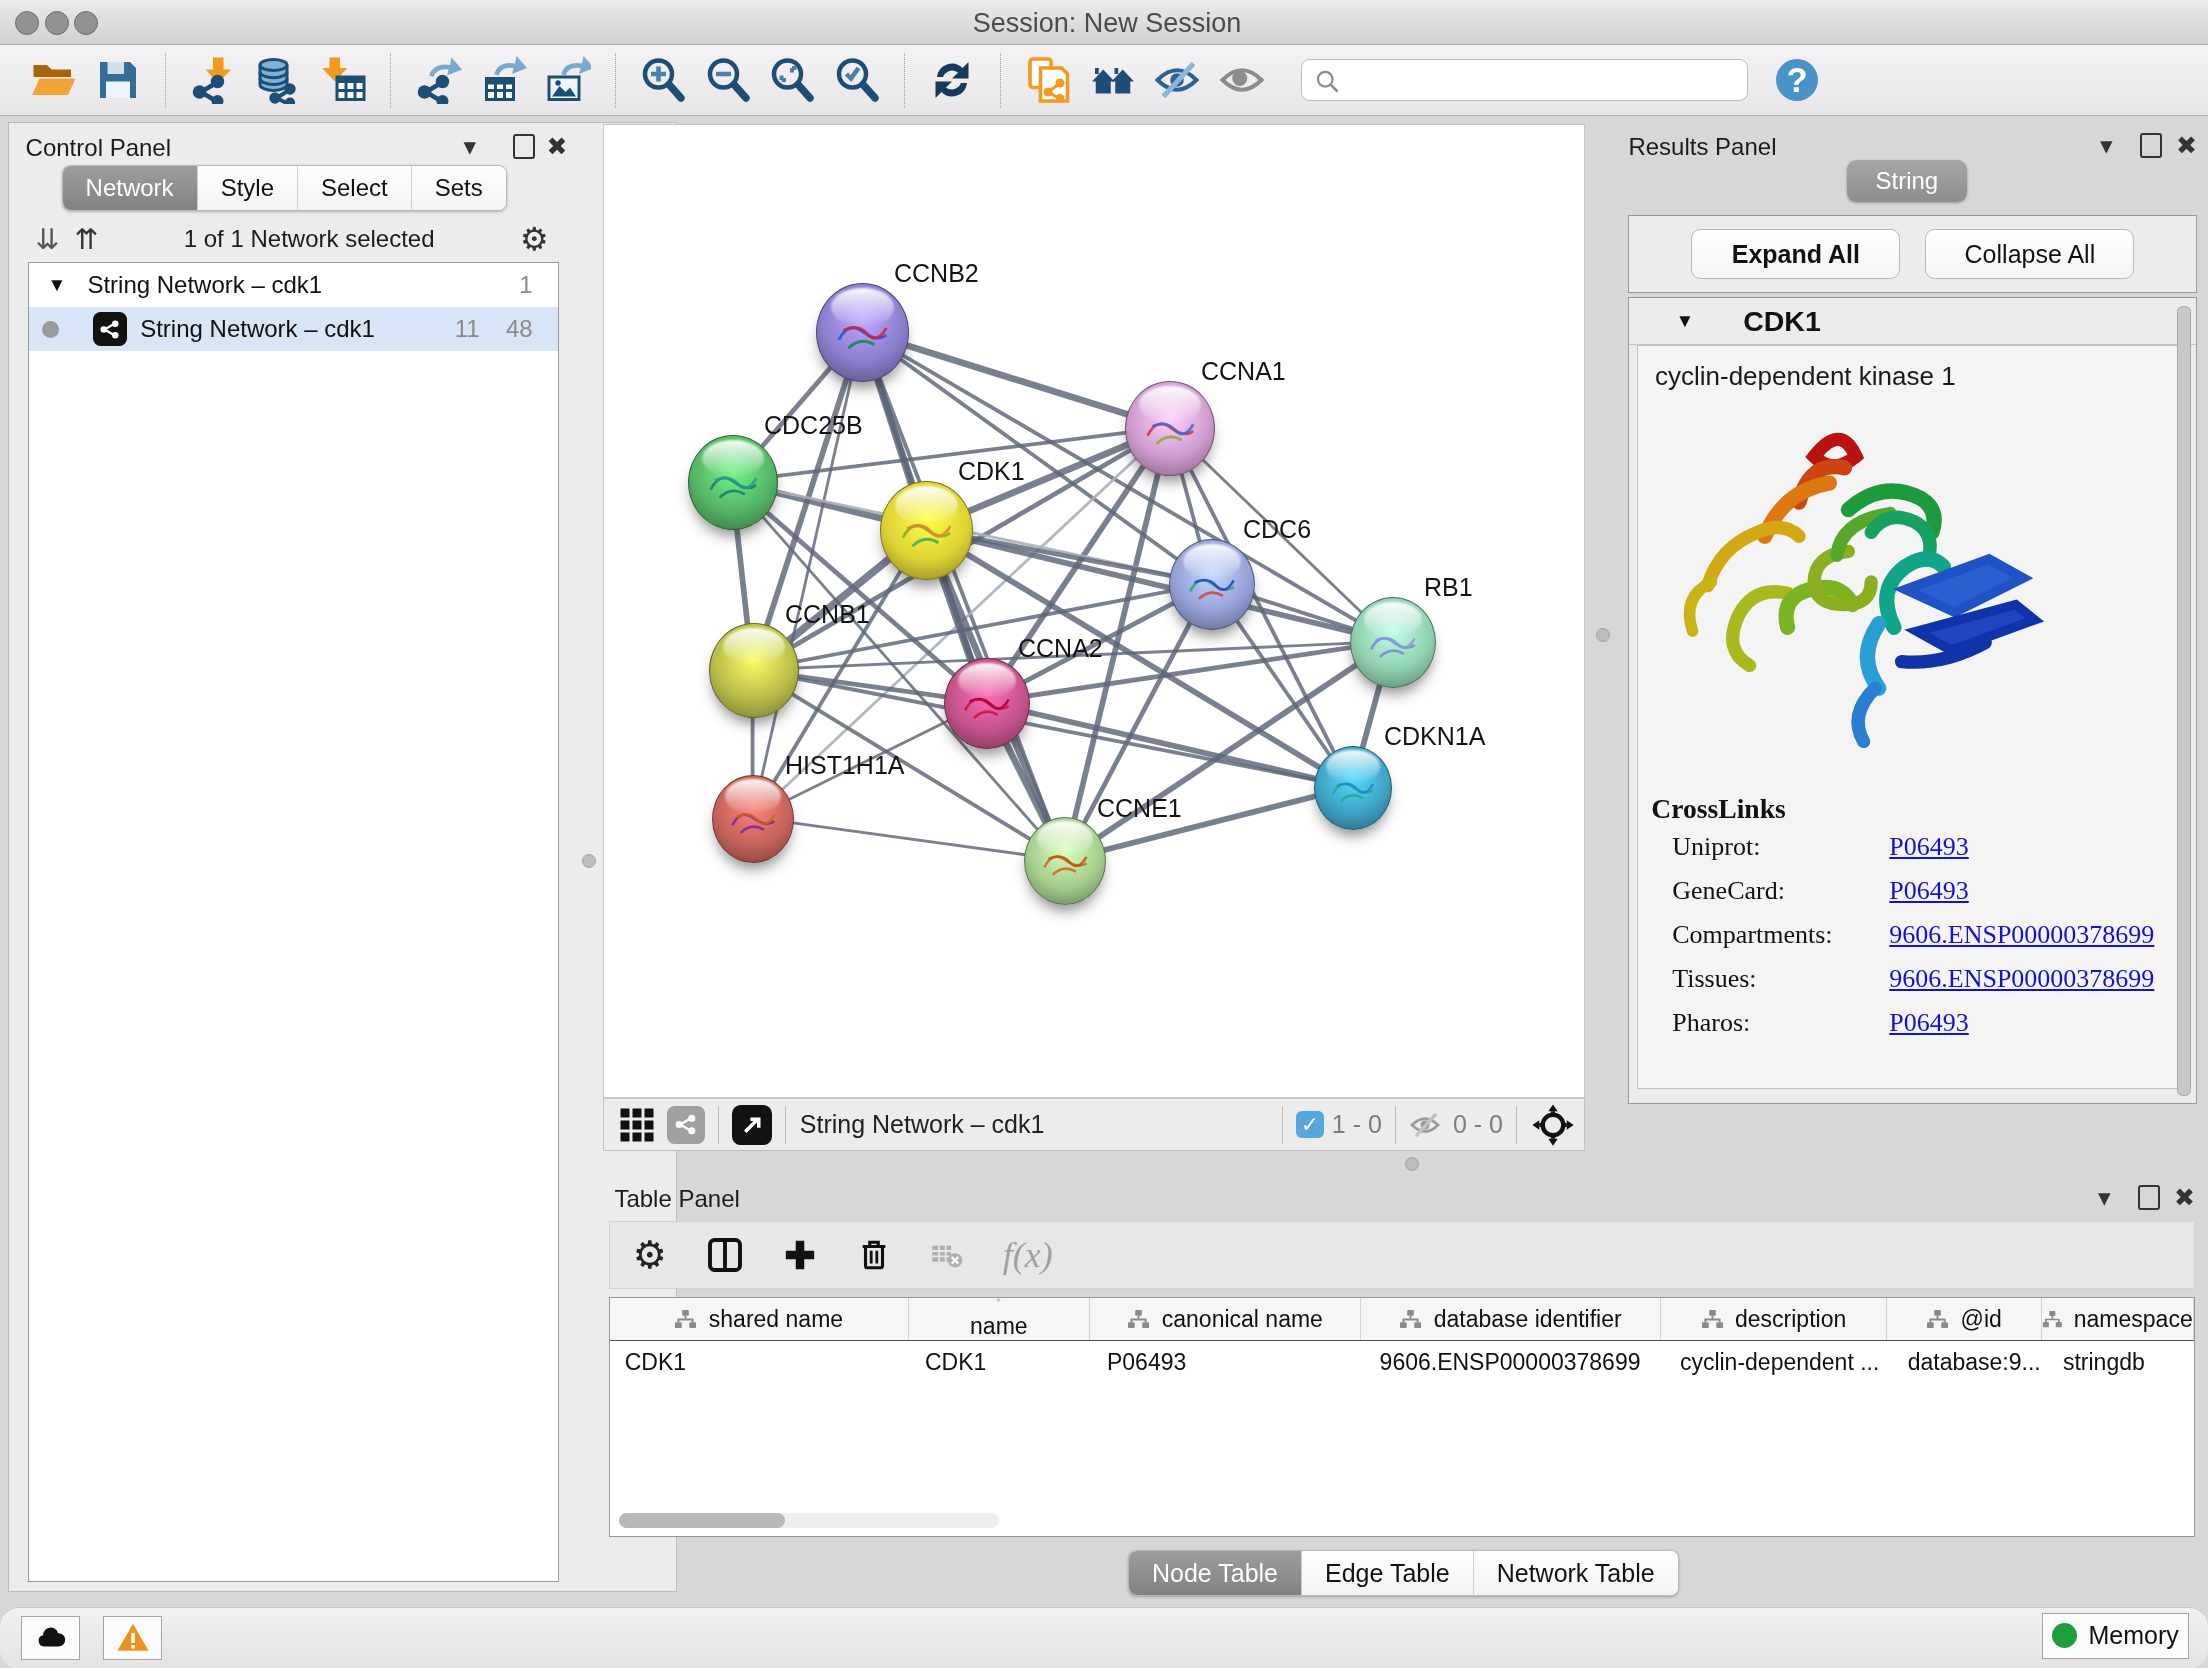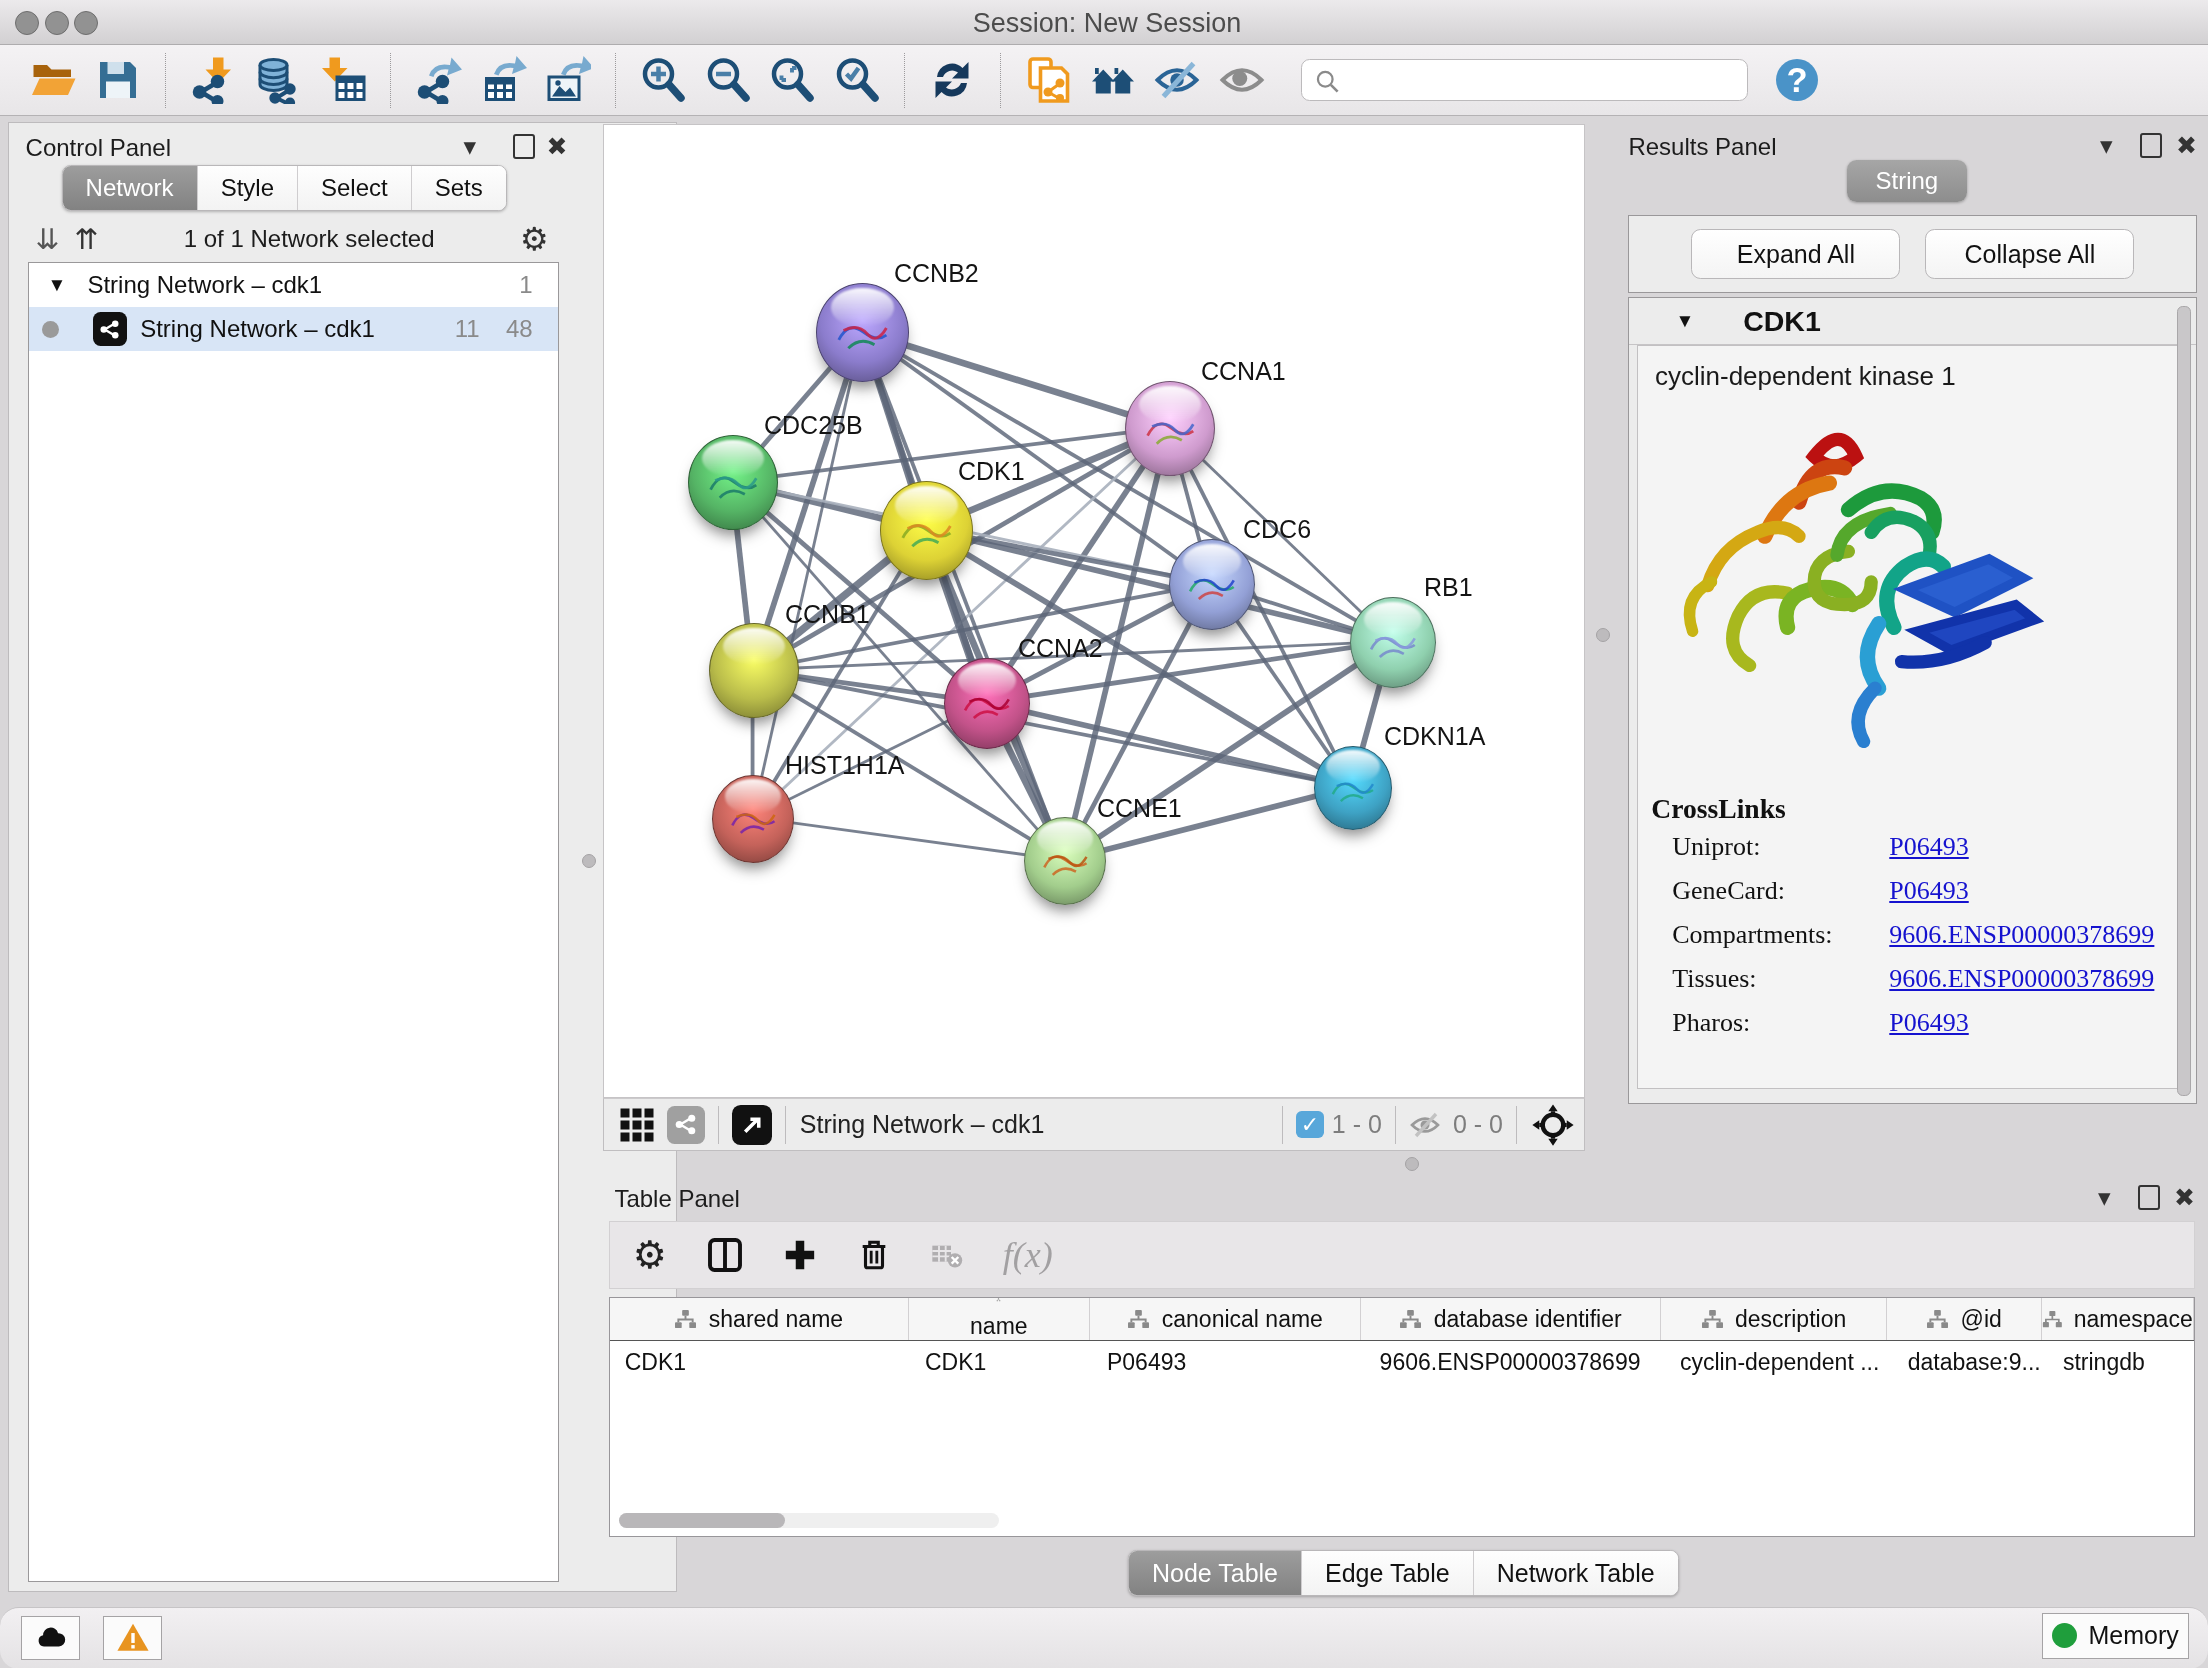--- a/index.html
+++ b/index.html
@@ -529,21 +529,21 @@
     <div class="abs panel-title" style="left:11.4px;top:11.4px;">Results Panel</div>
     <span class="abs ph-ico" style="left:483px;top:11.4px;">▾</span>
     <span class="abs float-box" style="left:523px;top:11.4px;"></span>
     <span class="abs ph-ico" style="left:559px;top:11.4px;font-weight:bold">✖</span>
 
     <div class="abs" id="rp-tab" style="left:230px;top:38px;">
       <span>String</span>
     </div>
 
     <div class="abs rp-box" style="left:11.4px;top:93px;width:569px;height:78px;display:flex;align-items:center;justify-content:center;gap:25px;">
-      <div class="btn-white" style="width:207px;">Expand All</div>
+      <div class="btn-white" style="width:207px;font-weight:bold;">Expand All</div>
       <div class="btn-white" style="width:207px;">Collapse All</div>
     </div>
 
     <div class="abs rp-box" style="left:11.4px;top:175px;width:569px;height:807px;">
       <div id="gene-header">
         <span style="margin-left:46px;font-size:19px;color:#111;">▼</span>
         <span id="gene-symbol" style="margin-left:49px;">CDK1</span>
       </div>
       <div id="gene-inner" style="margin:0 7.6px;height:742px;position:relative;">
         <div id="gene-desc" style="padding:15px 0 0 17px;">cyclin-dependent kinase 1</div>

